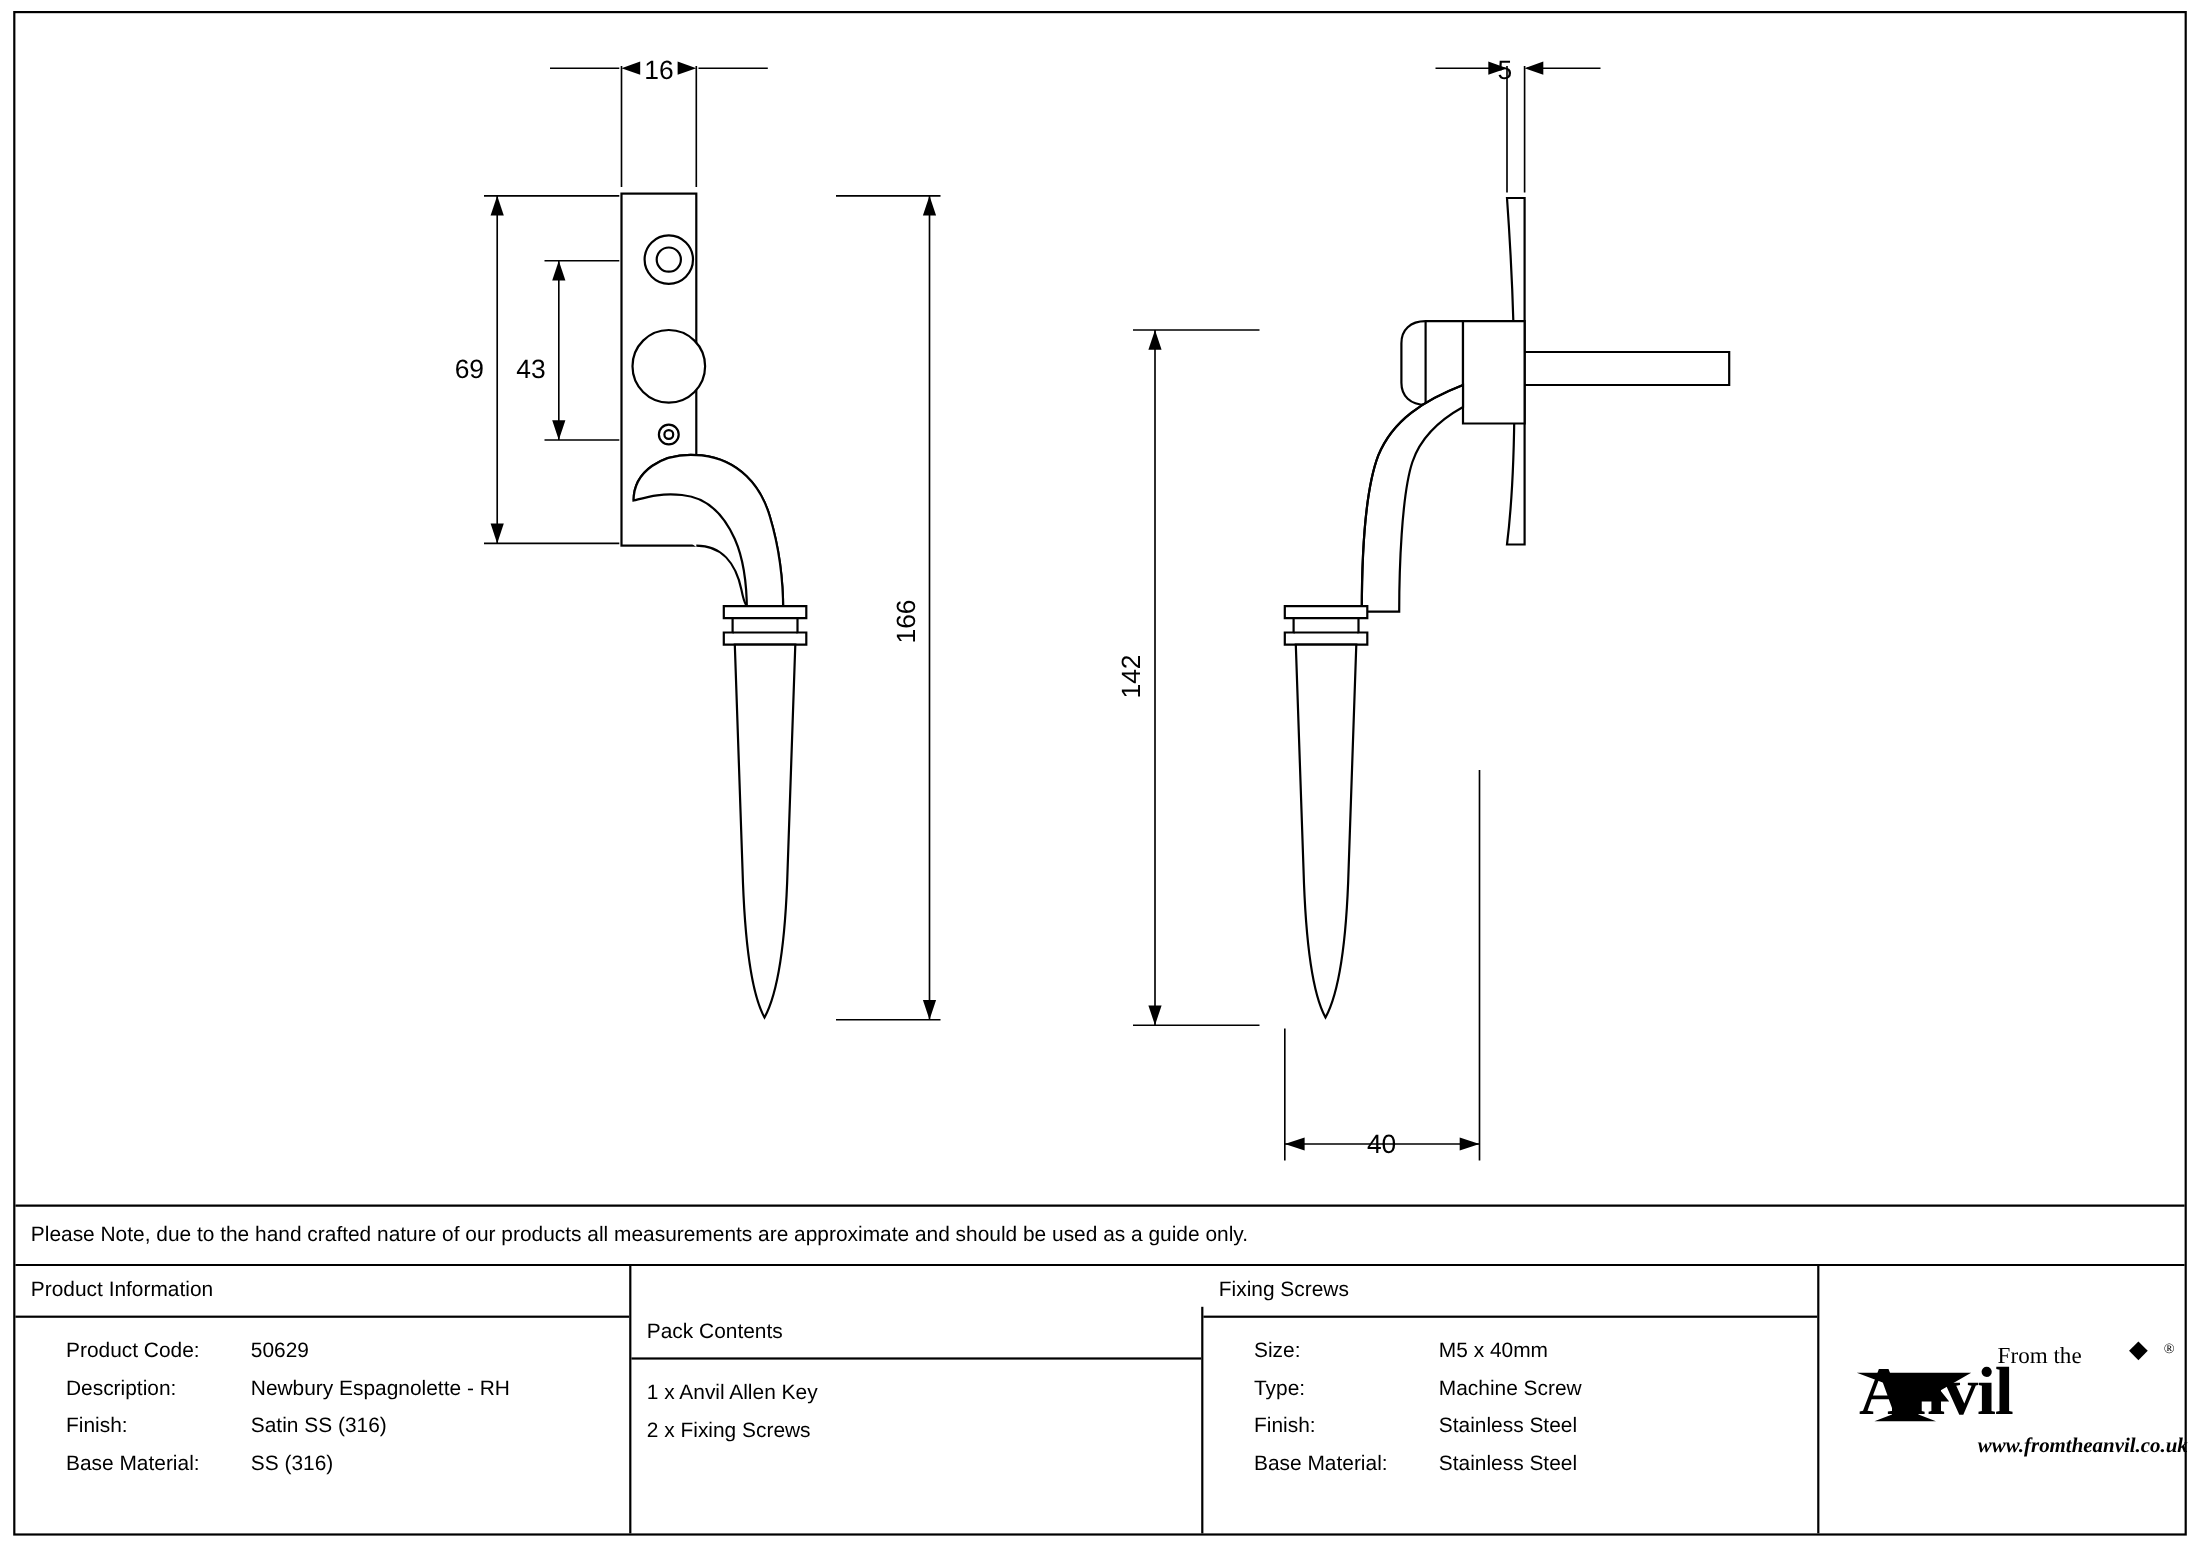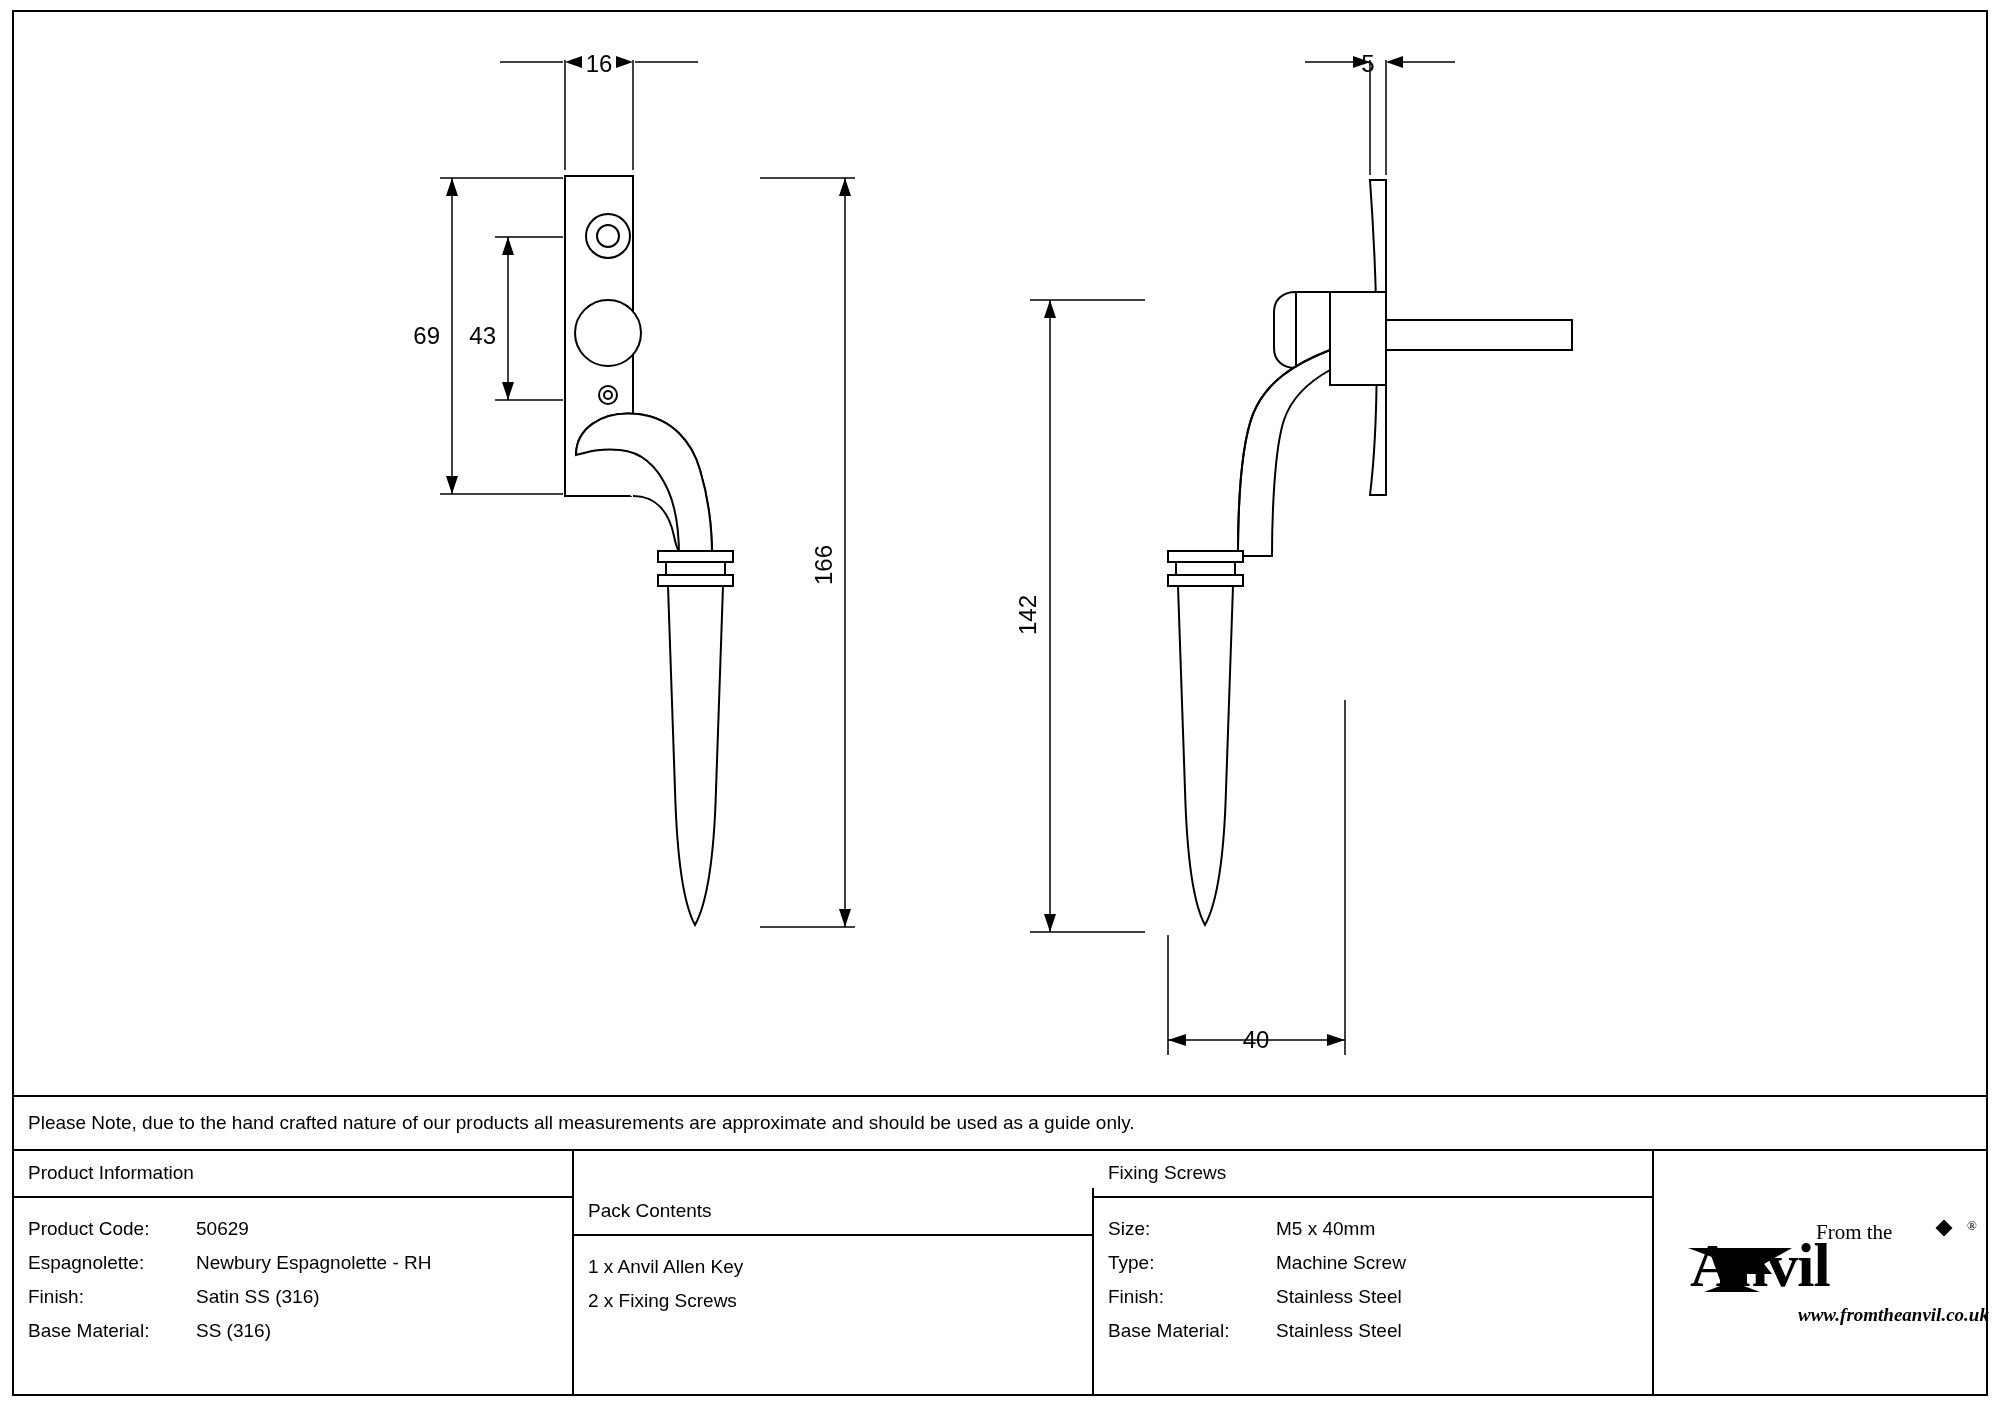--- a/index.html
+++ b/index.html
@@ -9,21 +9,21 @@
   .drawing{position:absolute;left:0;top:0;width:2000px;height:1406px;}
   .note{position:absolute;left:14px;top:1096px;width:1744px;height:54px;display:flex;align-items:center;padding-left:14px;box-sizing:border-box;font-size:19px;}
   .tables{position:absolute;left:14px;top:1150px;width:1972px;height:244px;display:flex;}
   .col{box-sizing:border-box;border-right:2px solid #000;position:relative;}
   .col.c1{width:560px;}
   .col.c2{width:520px;margin-top:38px;}
   .col.c3{width:560px;}
   .col.c4{width:332px;border-right:none;}
   .colhead{height:48px;display:flex;align-items:center;padding-left:14px;border-bottom:2px solid #000;font-size:19px;box-sizing:border-box;}
   .colbody{padding:14px 0 0 14px;font-size:19px;}
-  .row{display:flex;line-height:34px;}
+  .row{display:flex;line-height:34px;margin-left:32px;}
   .row .k{width:168px;}
   .row .v{flex:1;}
   .packline{line-height:34px;font-size:19px;}
   .logo{position:relative;width:100%;height:100%;display:flex;align-items:center;justify-content:flex-end;}
   .logo-inner{position:relative;width:300px;height:120px;}
   .fromthe{position:absolute;left:130px;top:8px;font-size:21px;font-family:"Liberation Serif",serif;}
   .diamond{position:absolute;left:252px;top:10px;width:12px;height:12px;background:#000;transform:rotate(45deg);}
   .reg{position:absolute;left:281px;top:6px;font-size:13px;font-family:"Liberation Serif",serif;}
   .anvilword{position:absolute;left:4px;top:18px;font-size:62px;font-family:"Liberation Serif",serif;font-weight:bold;letter-spacing:-1px;}
   .url{position:absolute;left:112px;top:92px;font-size:19px;font-family:"Liberation Serif",serif;font-style:italic;font-weight:bold;}
@@ -159,21 +159,21 @@
   <div class="tables">
 
     <div class="col c1">
       <div class="colhead">Product Information</div>
       <div class="colbody">
         <div class="row">
           <span class="k">Product Code:</span>
           <span class="v">50629</span>
         </div>
         <div class="row">
-          <span class="k">Espagnolette:</span>
+          <span class="k">Description:</span>
           <span class="v">Newbury Espagnolette - RH</span>
         </div>
         <div class="row">
           <span class="k">Finish:</span>
           <span class="v">Satin SS (316)</span>
         </div>
         <div class="row">
           <span class="k">Base Material:</span>
           <span class="v">SS (316)</span>
         </div>

